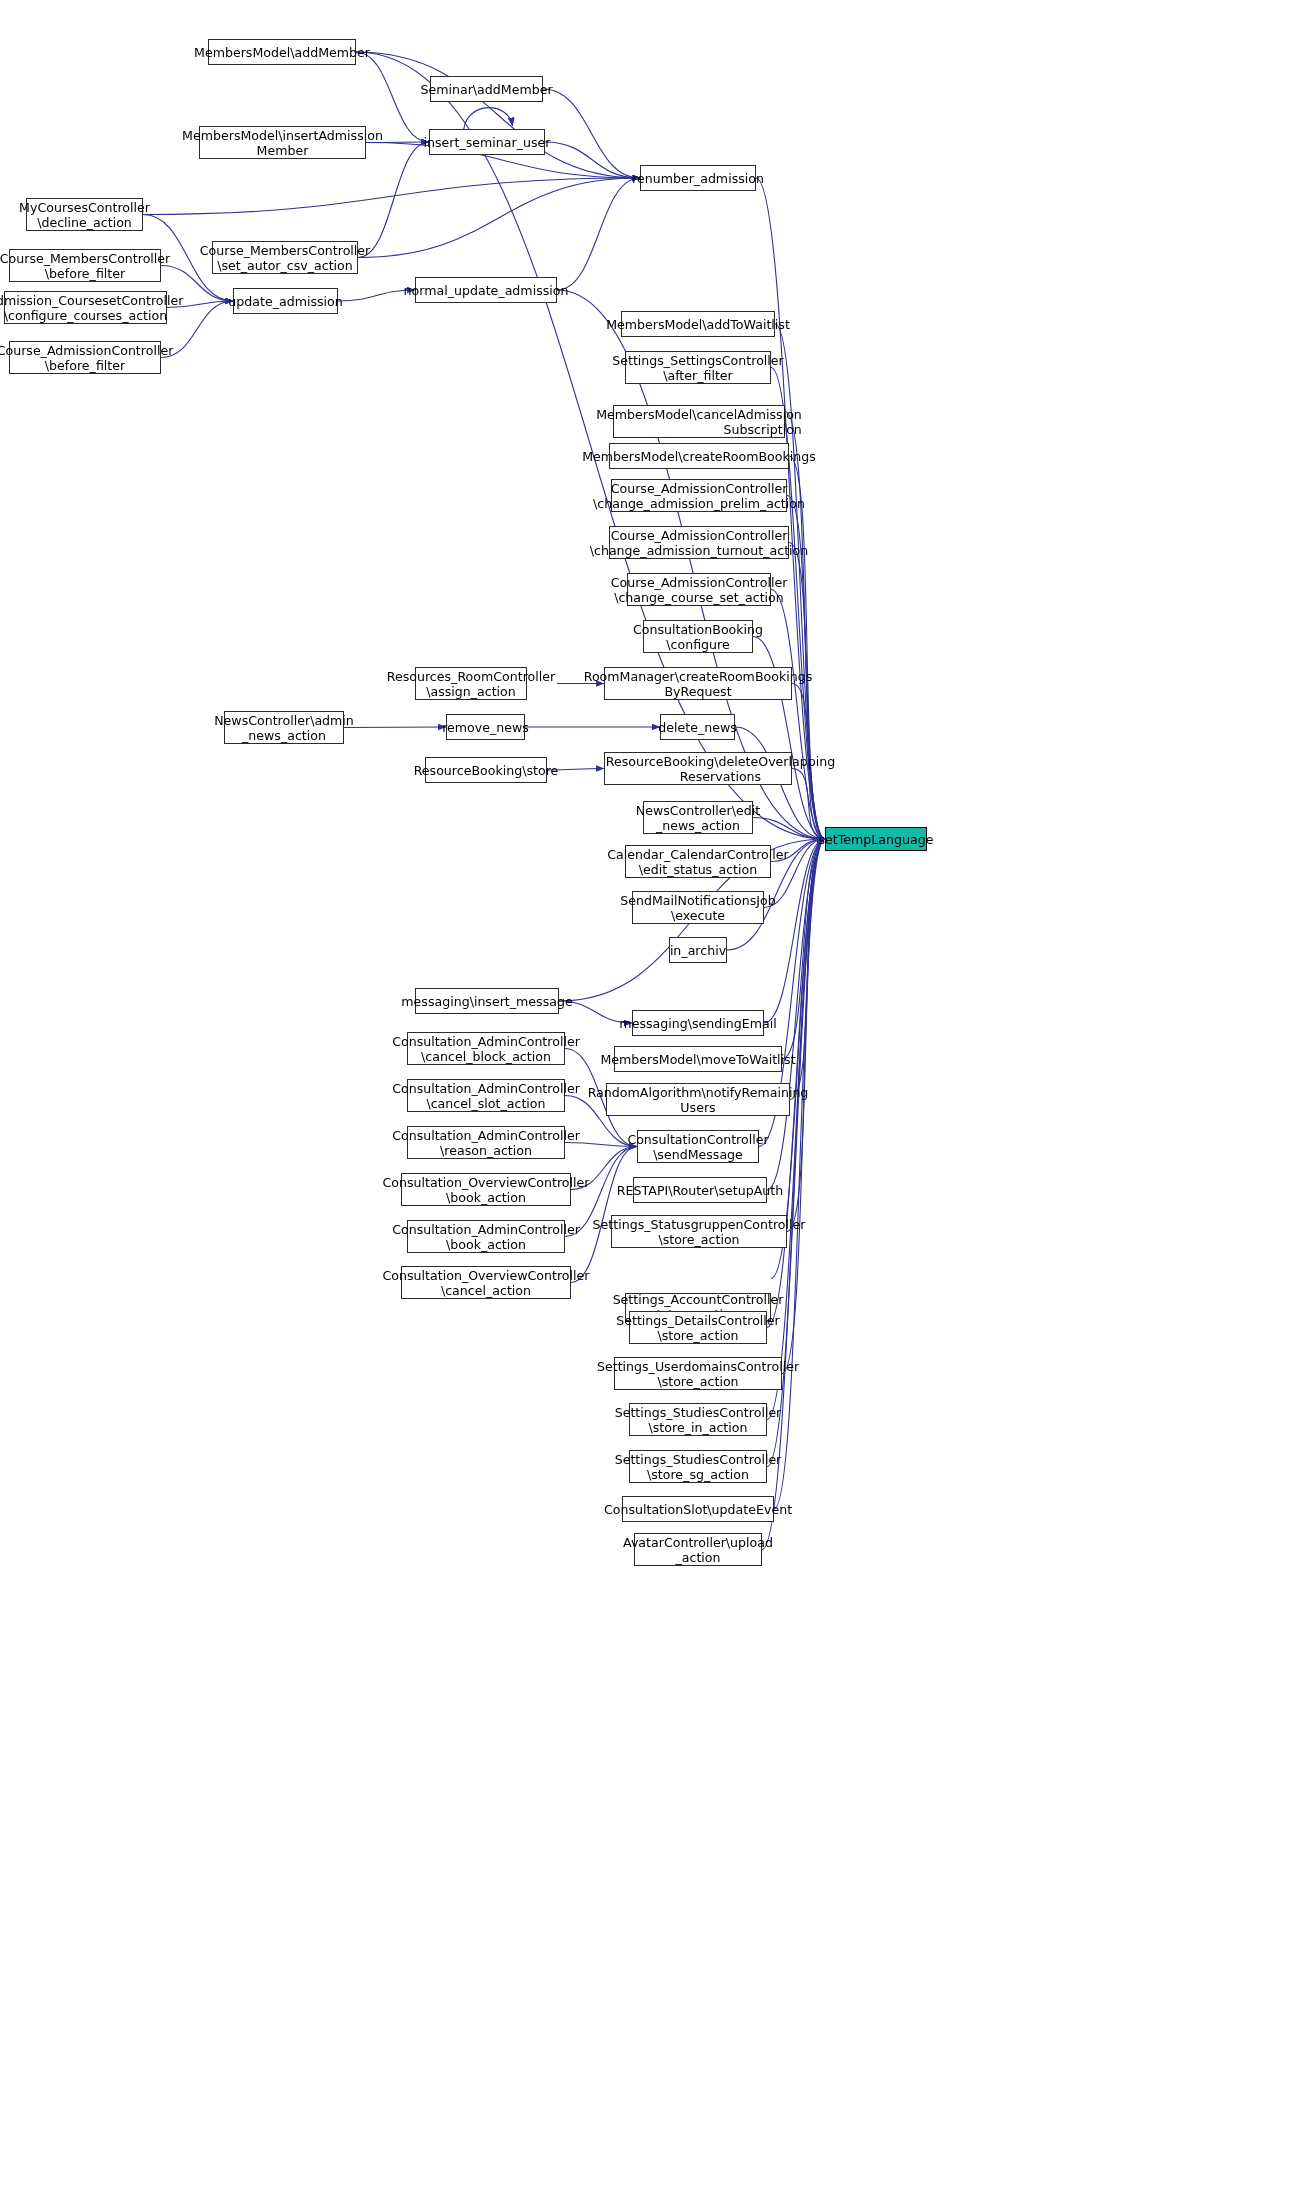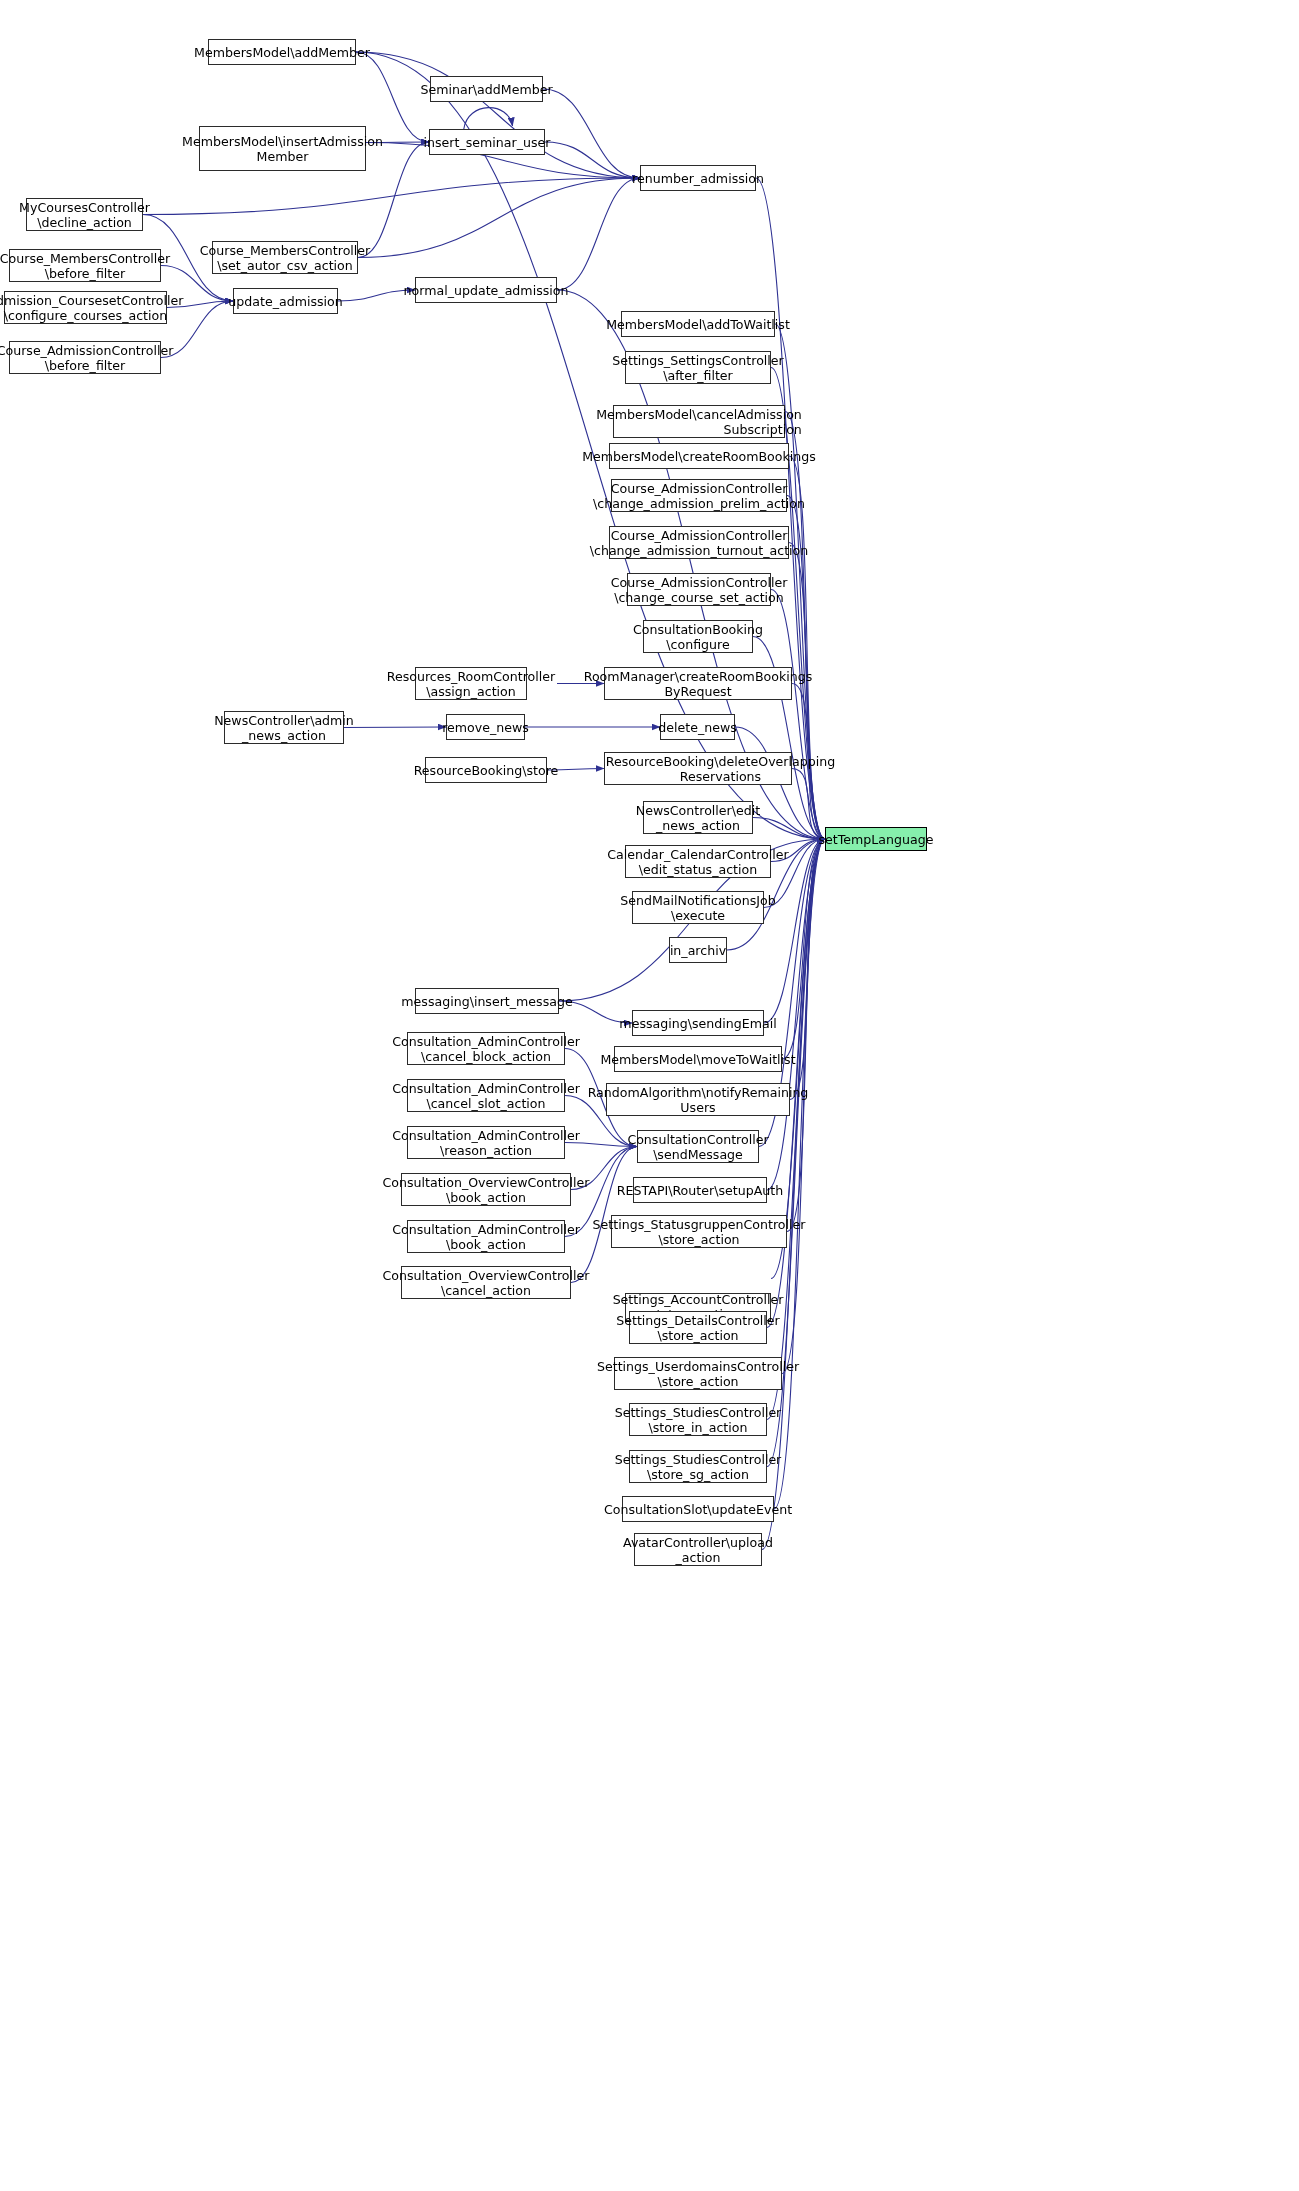--- a/index.html
+++ b/index.html
@@ -2,21 +2,21 @@
 <html><head>
 <meta charset="utf-8">
 <style>
   html,body{margin:0;padding:0;background:#ffffff;}
   body{font-family:"DejaVu Sans","Liberation Sans",sans-serif;}
   #graph{position:relative;width:1299px;height:2191px;background:#ffffff;overflow:hidden;}
   #edges{position:absolute;left:0;top:0;width:1299px;height:2191px;}
   .node{position:absolute;box-sizing:border-box;border:1px solid #2b2b2b;background:#ffffff;
         display:flex;align-items:center;justify-content:center;text-align:center;
         font-size:12.6px;line-height:15px;color:#000000;padding:1px 3px;white-space:pre-line;}
-  .node.target{background:#86efac;border-color:#000000;}
+  .node.target{background:#14b8a6;border-color:#000000;}
 </style>
 </head>
 <body>
 
 <div id="graph">
   <svg id="edges" viewBox="0 0 1299 2191" xmlns="http://www.w3.org/2000/svg">
       <defs>
         <marker id="ah" markerWidth="9" markerHeight="7" refX="8.5" refY="3.5" orient="auto" markerUnits="userSpaceOnUse">
           <path d="M0,0 L9,3.5 L0,7 z" fill="#2e3192"></path>
         </marker>
@@ -77,21 +77,21 @@
       <path d="M767,1327.5 C796,1327.5 796,839 825,839" fill="none" stroke="#2e3192" stroke-width="1.1" marker-end="url(#ah)"></path>
       <path d="M782,1373.5 C810,1373.5 797,839 825,839" fill="none" stroke="#2e3192" stroke-width="1.1" marker-end="url(#ah)"></path>
       <path d="M767,1419.5 C796,1419.5 796,839 825,839" fill="none" stroke="#2e3192" stroke-width="1.1" marker-end="url(#ah)"></path>
       <path d="M767,1466.5 C796,1466.5 796,839 825,839" fill="none" stroke="#2e3192" stroke-width="1.1" marker-end="url(#ah)"></path>
       <path d="M774,1509 C802,1509 797,839 825,839" fill="none" stroke="#2e3192" stroke-width="1.1" marker-end="url(#ah)"></path>
       <path d="M762,1549.5 C793.5,1549.5 793.5,839 825,839" fill="none" stroke="#2e3192" stroke-width="1.1" marker-end="url(#ah)"></path>
     </svg>
   <div id="nodes">
       <div class="node" style="left: 208px; top: 39px; width: 148px; height: 26px;">MembersModel\addMember</div>
       <div class="node" style="left: 430px; top: 76px; width: 113px; height: 26px;">Seminar\addMember</div>
-      <div class="node" style="left: 199px; top: 126px; width: 167px; height: 45px;">MembersModel\insertAdmission
+      <div class="node" style="left: 199px; top: 126px; width: 167px; height: 33px;">MembersModel\insertAdmission
 Member</div>
       <div class="node" style="left: 429px; top: 129px; width: 116px; height: 26px;">insert_seminar_user</div>
       <div class="node" style="left: 640px; top: 165px; width: 116px; height: 26px;">renumber_admission</div>
       <div class="node" style="left: 26px; top: 198px; width: 117px; height: 33px;">MyCoursesController
 \decline_action</div>
       <div class="node" style="left: 212px; top: 241px; width: 146px; height: 33px;">Course_MembersController
 \set_autor_csv_action</div>
       <div class="node" style="left: 9px; top: 249px; width: 152px; height: 33px;">Course_MembersController
 \before_filter</div>
       <div class="node" style="left: 415px; top: 277px; width: 142px; height: 26px;">normal_update_admission</div>

